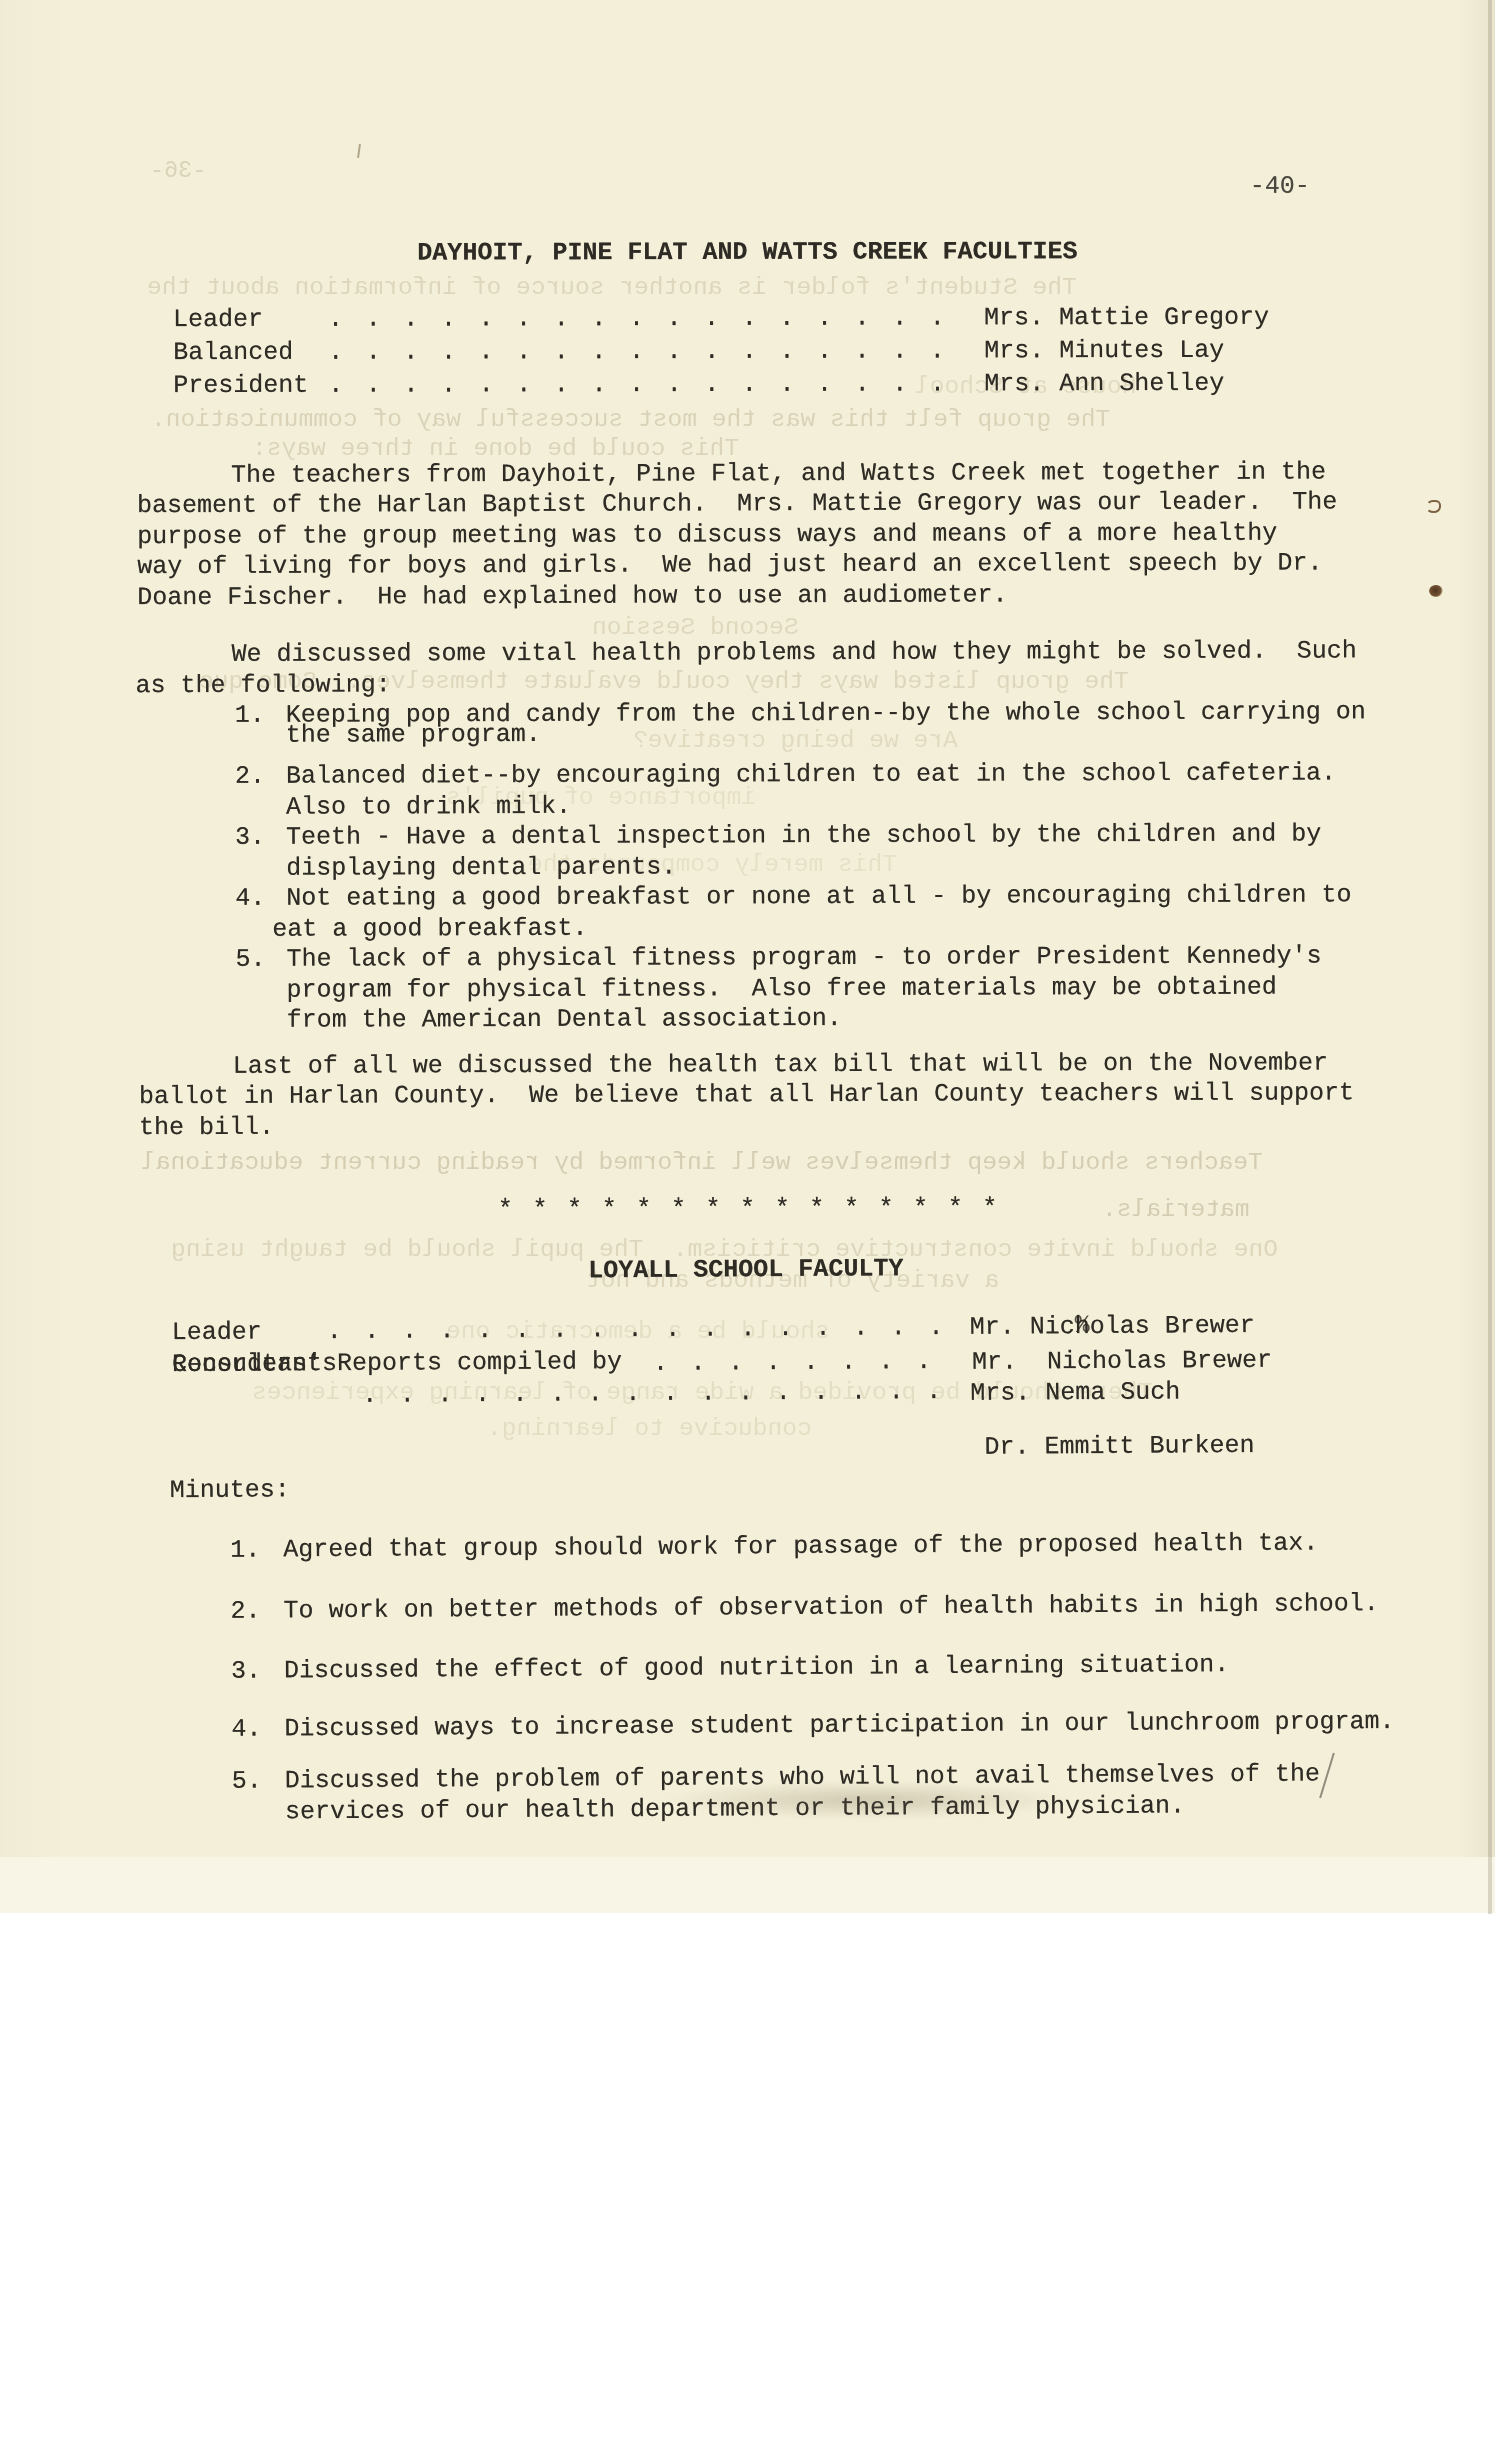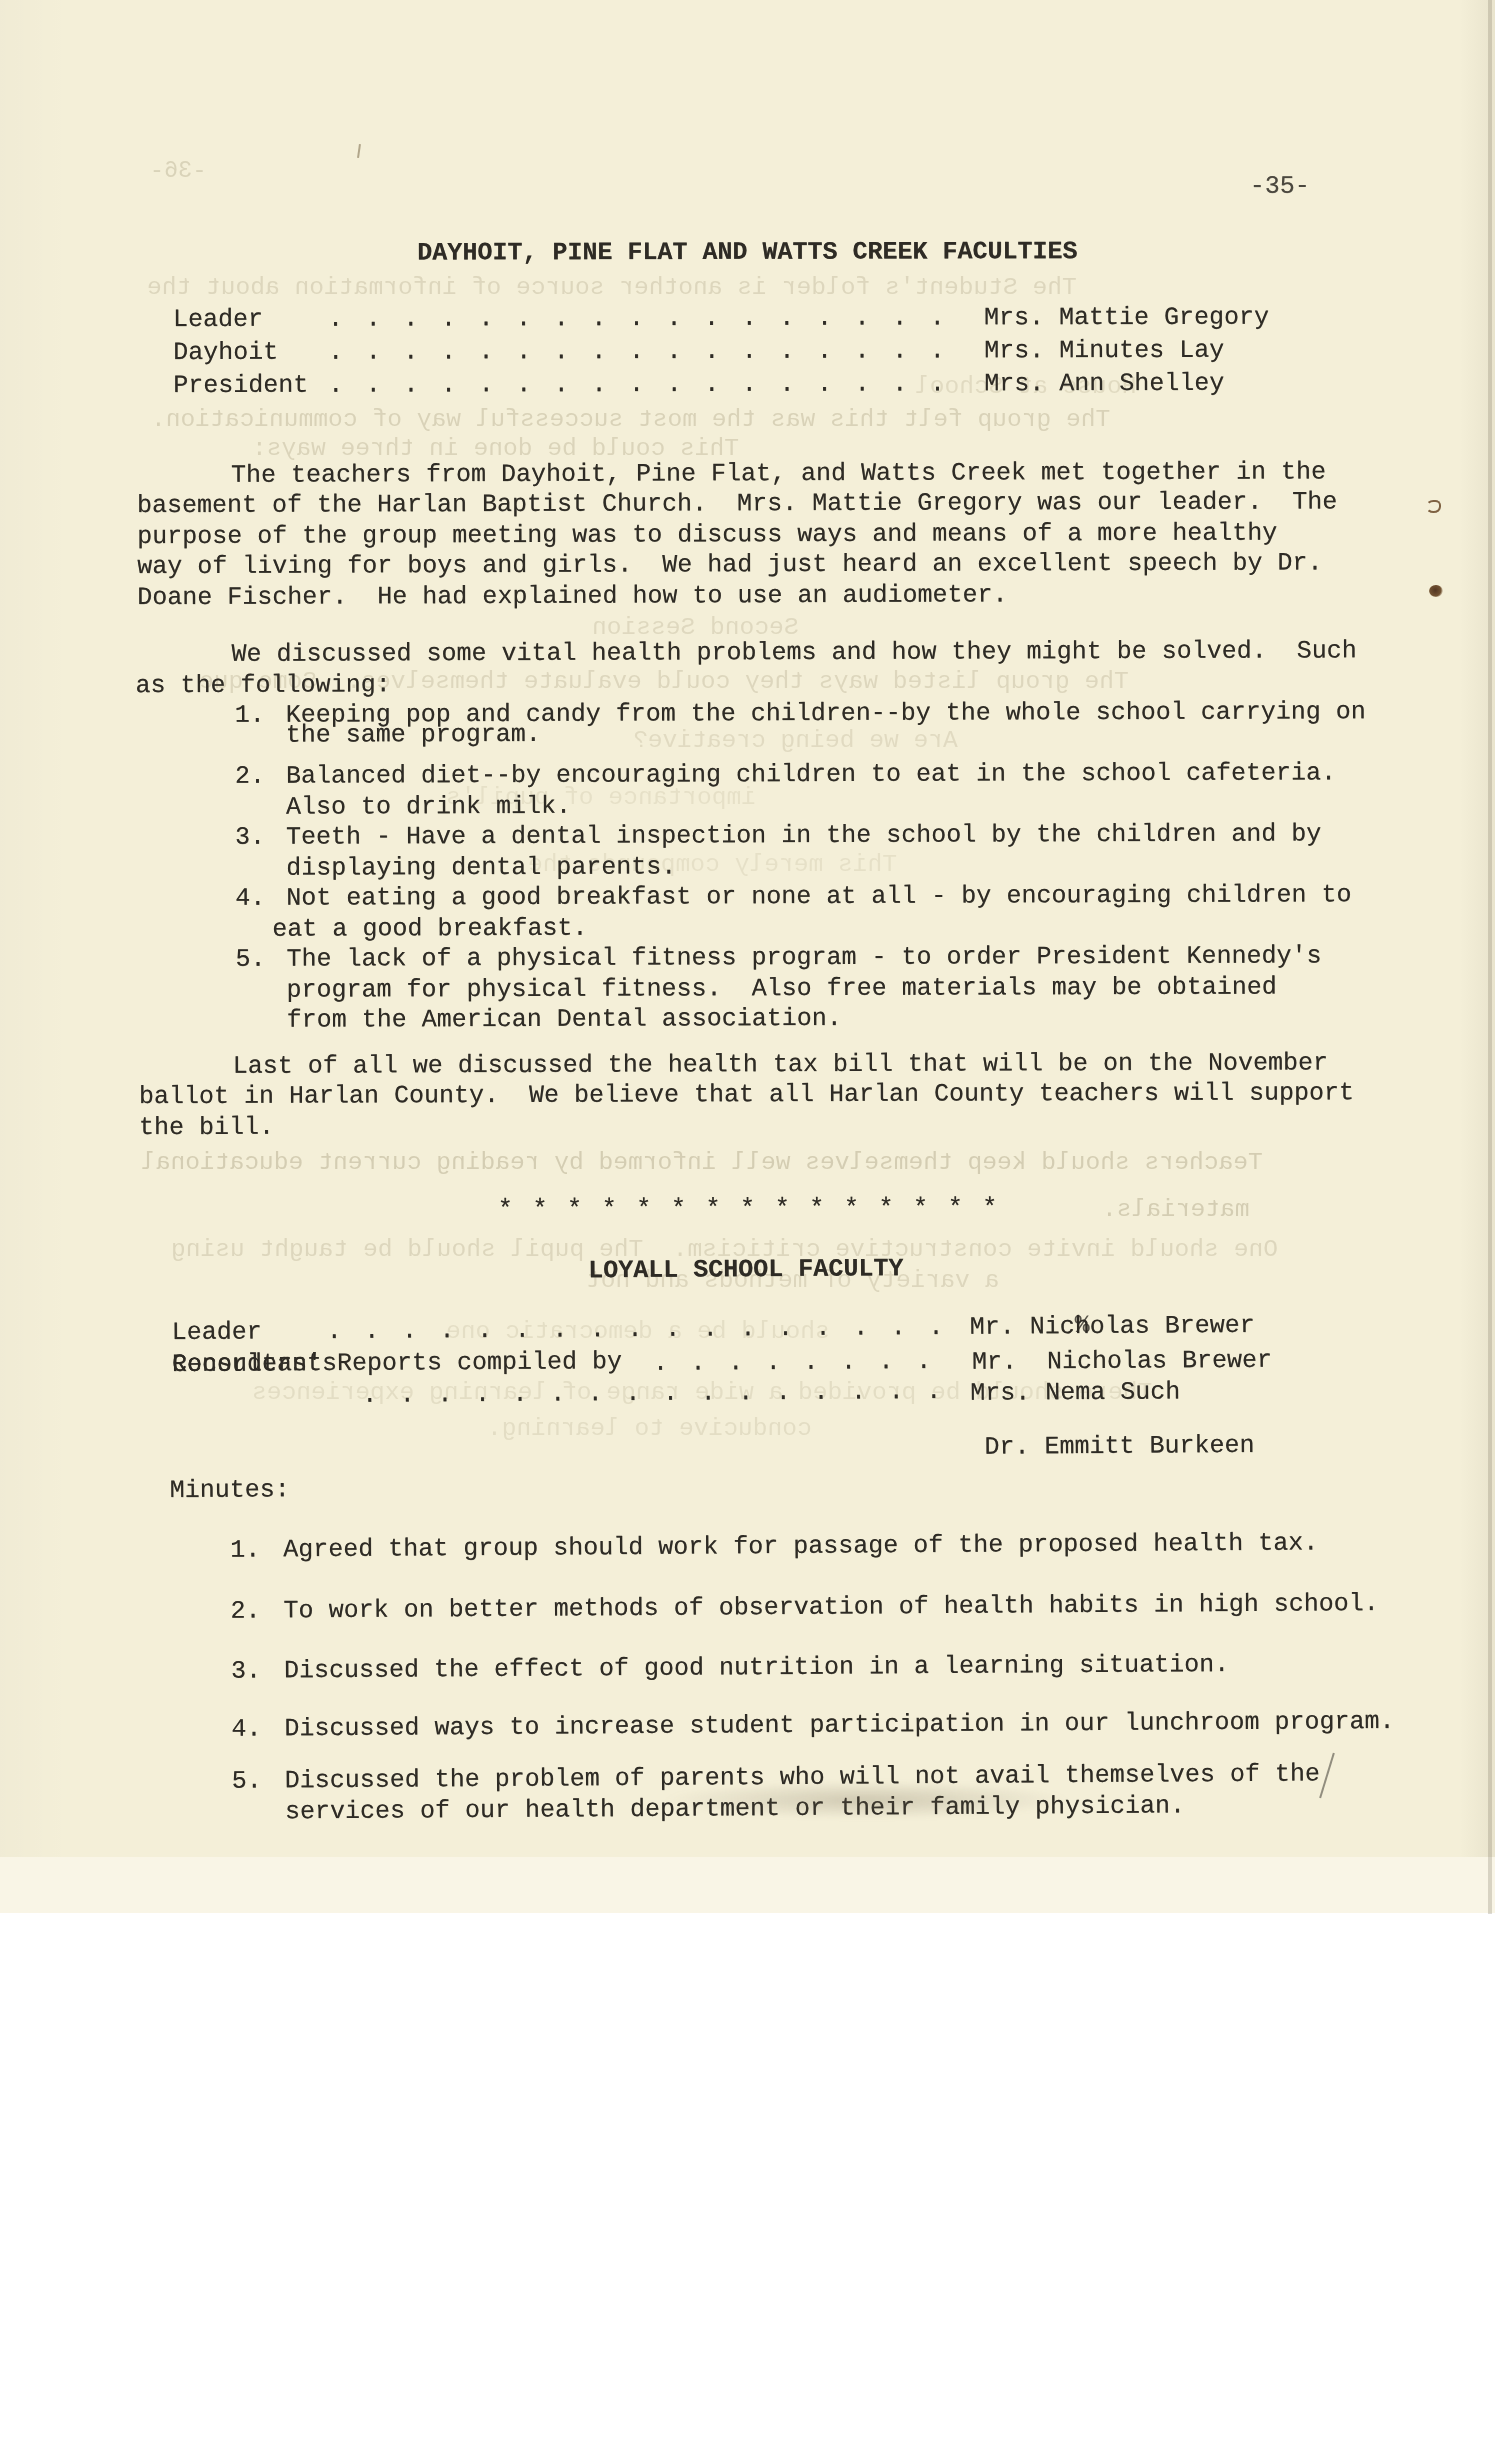--- a/index.html
+++ b/index.html
@@ -92,28 +92,28 @@
   <div class="ghost" style="left:141px;top:1148px;opacity:0.3;">Teachers should keep themselves well informed by reading current educational</div>
   <div class="ghost" style="left:1102px;top:1195px;opacity:0.3;">materials.</div>
   <div class="ghost" style="left:171px;top:1235px;opacity:0.22;">One should invite constructive criticism.  The pupil should be taught using</div>
   <div class="ghost" style="left:586px;top:1266px;opacity:0.22;">a variety of methods and not</div>
   <div class="ghost" style="left:446px;top:1317px;opacity:0.15;">should be a democratic one</div>
   <div class="ghost" style="left:252px;top:1378px;opacity:0.16;">There should be provided a wide range of learning experiences</div>
   <div class="ghost" style="left:487px;top:1414px;opacity:0.16;">conducive to learning.</div>
 </div>
 
 <div class="grp g-top">
-  <div class="t faded" style="left:1250px;top:174px;">-35-</div>
+  <div class="t faded" style="left:1250px;top:174px;">-40-</div>
   <div class="t bold center" style="top:239px;">DAYHOIT, PINE FLAT AND WATTS CREEK FACULTIES</div>
 
   <div class="t" style="left:173px;top:305px;">Leader</div>
   <div class="t dots" style="left:328px;top:305px;width:639px;">. . . . . . . . . . . . . . . . . .</div>
   <div class="t" style="left:984px;top:305px;">Mrs. Mattie Gregory</div>
 
-  <div class="t" style="left:173px;top:338px;">Dayhoit</div>
+  <div class="t" style="left:173px;top:338px;">Balanced</div>
   <div class="t dots" style="left:328px;top:338px;width:639px;">. . . . . . . . . . . . . . . . . .</div>
   <div class="t" style="left:984px;top:338px;">Mrs. Minutes Lay</div>
 
   <div class="t" style="left:173px;top:371px;">President</div>
   <div class="t dots" style="left:328px;top:371px;width:639px;">. . . . . . . . . . . . . . . . . .</div>
   <div class="t" style="left:984px;top:371px;">Mrs. Ann Shelley</div>
 </div>
 
 <div class="grp g-mid">
   <div class="t" style="left:232px;top:461px;">The teachers from Dayhoit, Pine Flat, and Watts Creek met together in the</div>

